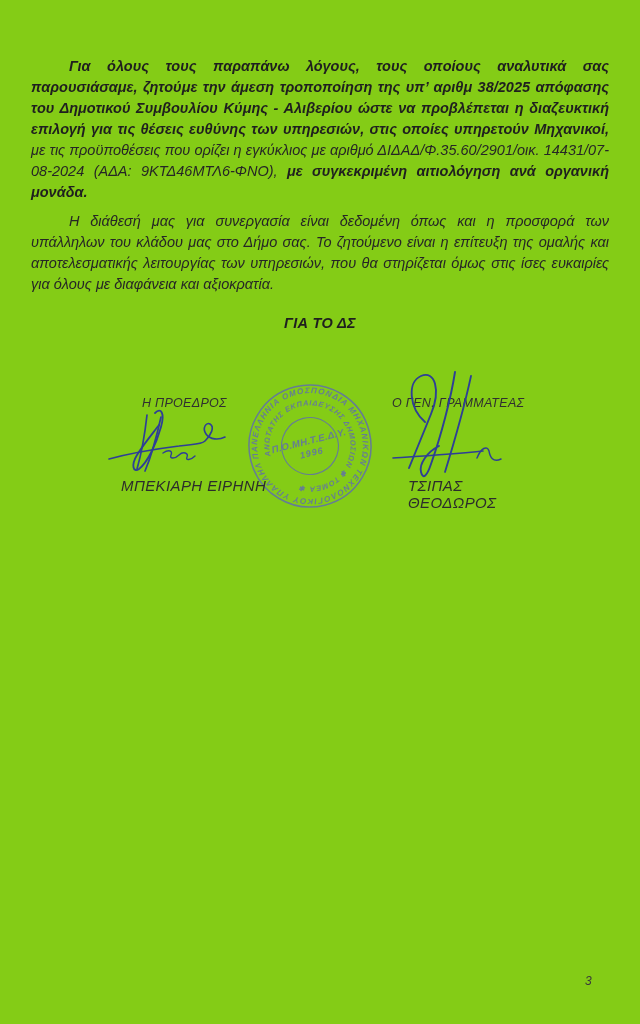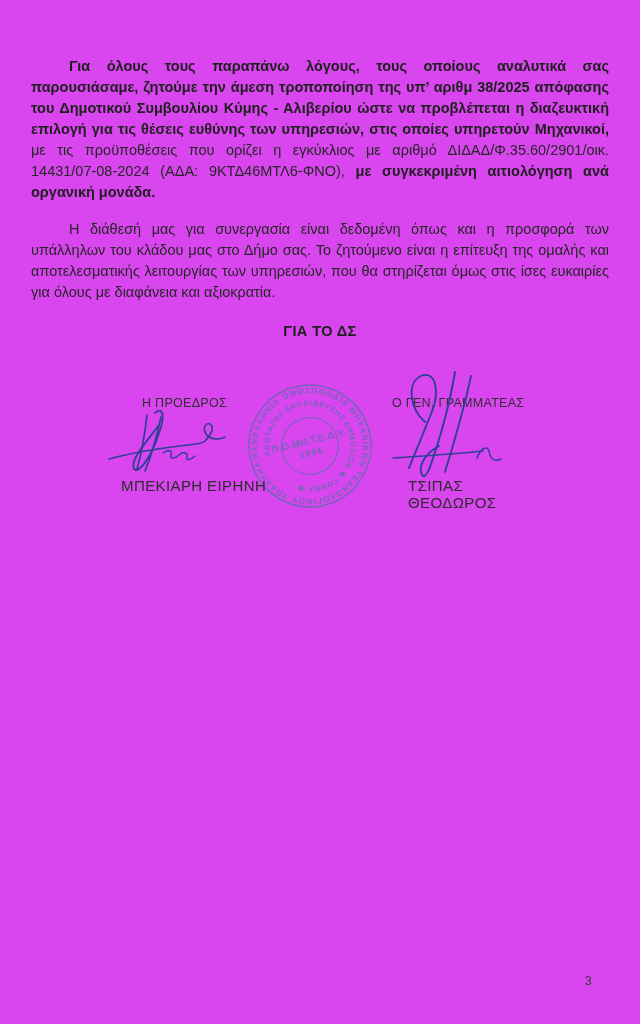--- a/index.html
+++ b/index.html
@@ -1,25 +1,25 @@
 <!DOCTYPE html>
 <html><head>
 <meta charset="utf-8">
 <style>
   html,body { margin:0; padding:0; background:#ffffff; }
   .page {
-    position:relative; width:640px; height:1024px; background:#d946ef;
-    font-family:"Liberation Sans", sans-serif; color:#262626; overflow:hidden;
+    position:relative; width:640px; height:1024px; background:#84cc16;
+    font-family:"Liberation Sans", sans-serif; color:#262626; overflow:hidden;font-style:italic;
   }
   .content {
     position:absolute; left:31px; top:56px; width:578px;
     font-size:14.5px; line-height:21px; text-align:justify;
   }
   .para { margin:0; text-indent:38px; }
-  .para.gap { margin-top:16px; }
+  .para.gap { margin-top:8px; }
   .b { font-weight:bold; color:#1f1f1f; }
   .heading {
     margin-top:18px; text-align:center; text-indent:0;
     font-weight:bold; font-size:14.5px; letter-spacing:0.4px; color:#1f1f1f;
   }
   .sig-area { position:absolute; left:0; top:380px; width:528px; height:190px; }
   .role {
     position:absolute; font-size:12.5px; color:#303030; letter-spacing:0.3px;
   }
   .role-left { left:142px; top:16px; }

